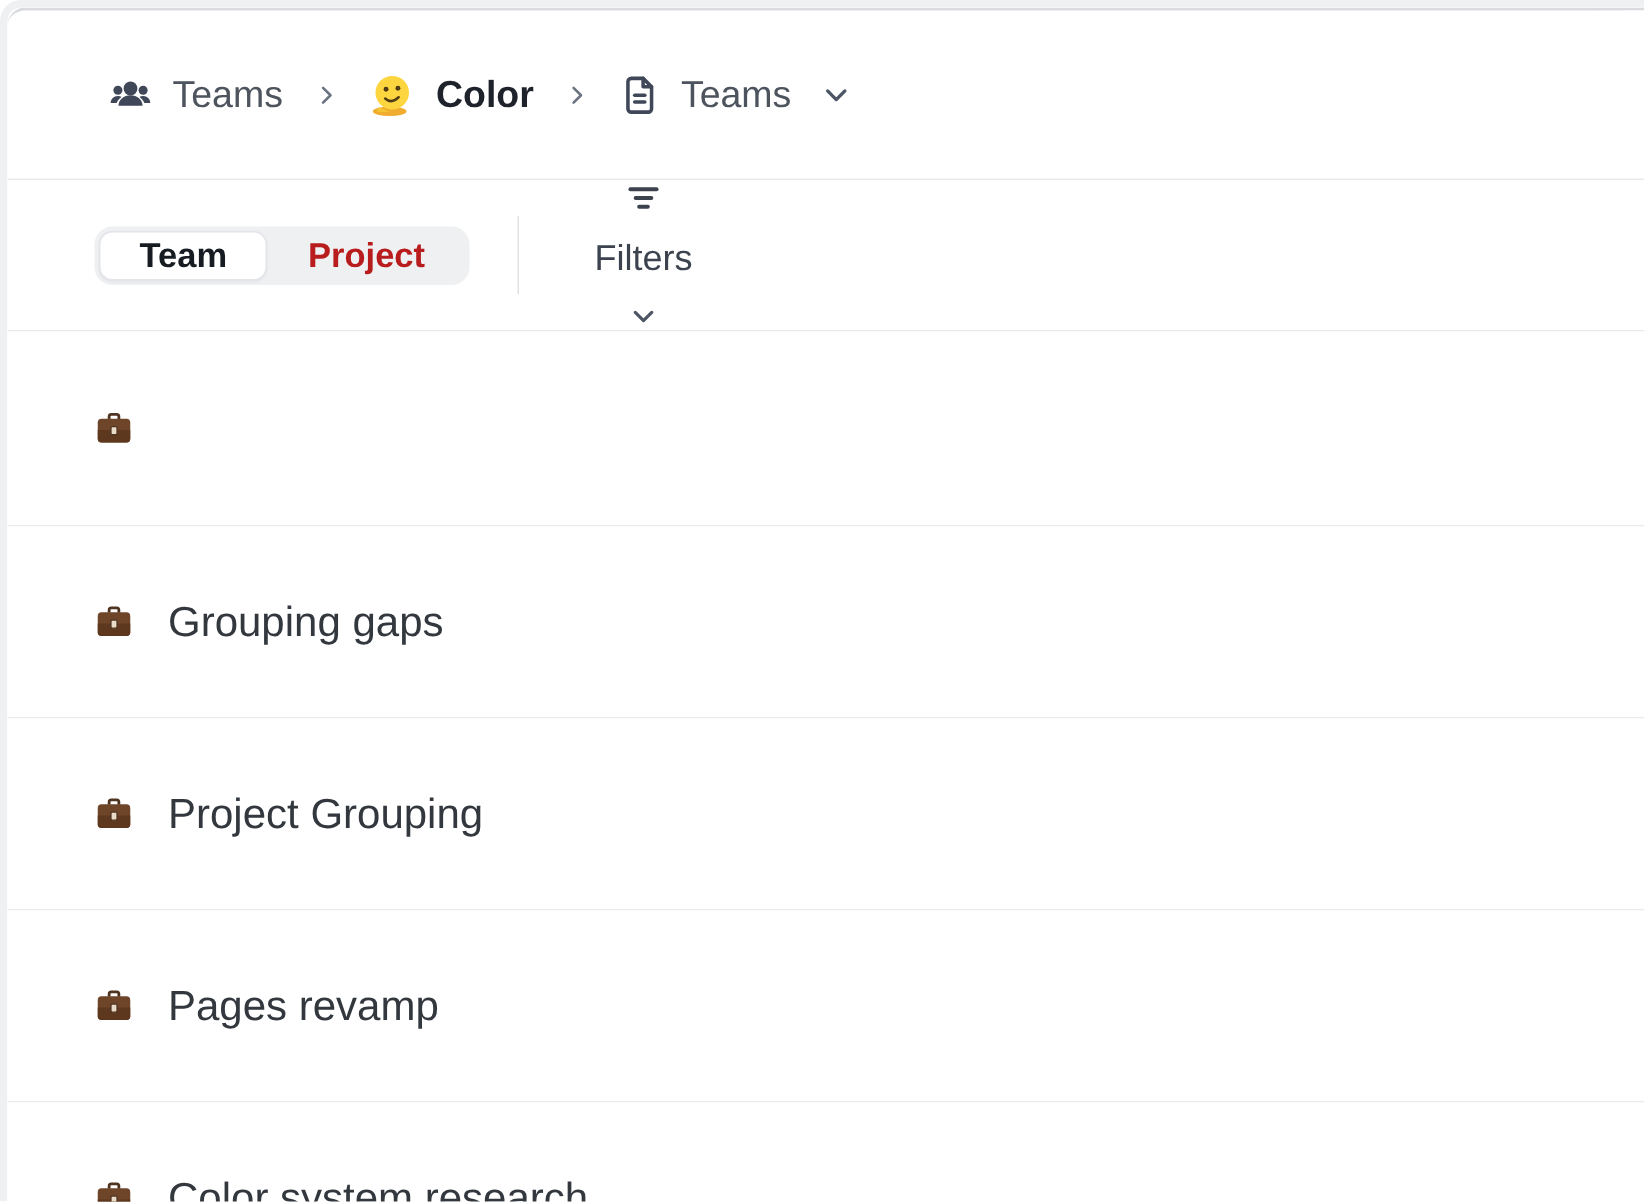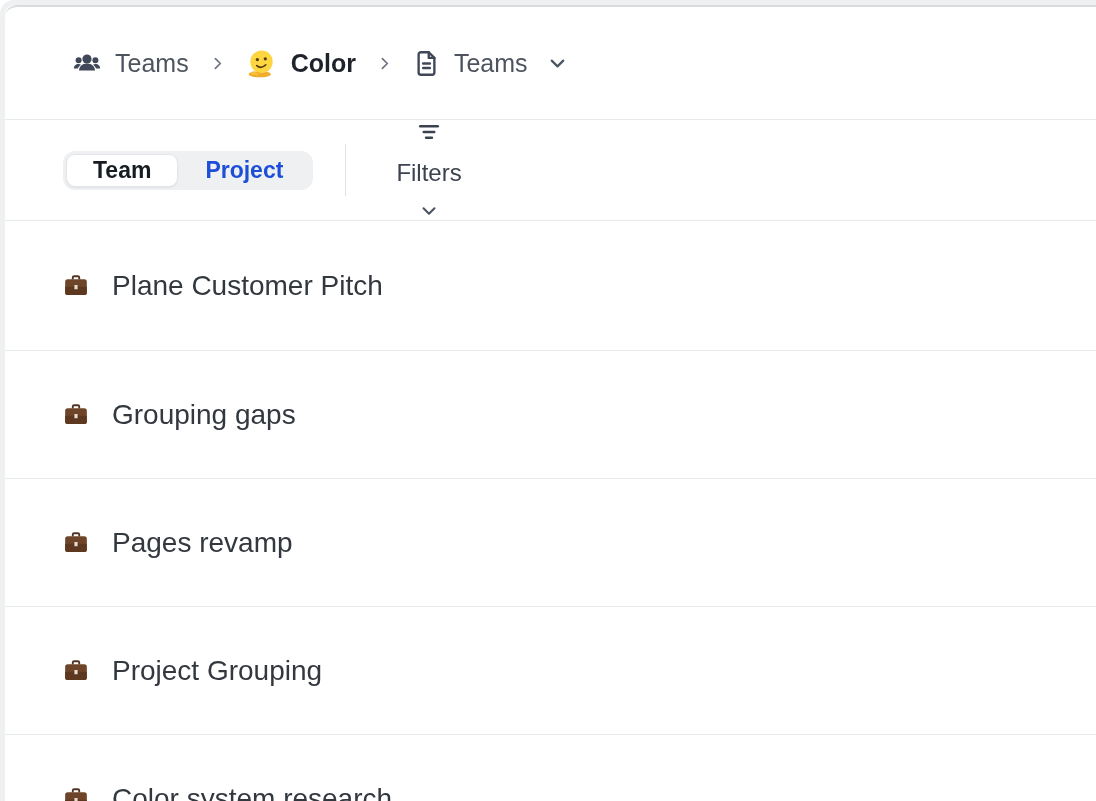--- a/index.html
+++ b/index.html
@@ -56,21 +56,21 @@
     background: #eef0f2;
     border-radius: 12px;
     padding: 3px;
     height: 39px;
   }
   .seg-tab {
     display: flex; align-items: center; justify-content: center;
     padding: 0 26px;
     font-size: 23px;
     border-radius: 9px;
-    color: #1d4ed8;
+    color: #b91c1c;
     font-weight: 600;
     cursor: pointer;
     border: 1px solid transparent;
     background: transparent;
   }
   .seg-tab.active {
     background: #ffffff;
     border: 1px solid #e3e5e9;
     box-shadow: 0 1px 2px rgba(16,24,40,.06);
     color: #171c23;
@@ -204,21 +204,20 @@
 
     <div class="page-row">
       <span class="icon">
         <svg width="26" height="26" viewBox="0 0 36 36">
           <path d="M13.5 9V6.5a2 2 0 0 1 2-2h5a2 2 0 0 1 2 2V9" fill="none" stroke="#4f3422" stroke-width="2.6"></path>
           <rect x="3" y="8.5" width="30" height="22" rx="3.5" fill="#6f4529"></rect>
           <path d="M3 19h30v8a3.5 3.5 0 0 1-3.5 3.5h-23A3.5 3.5 0 0 1 3 27z" fill="#5d381f"></path>
           <rect x="15.2" y="15.8" width="5.6" height="7.4" rx="1.2" fill="#e9dbc7" stroke="#4f3422" stroke-width="1.2"></rect>
         </svg>
       </span>
-      <span class="page-title">Plane Customer Pitch</span>
     </div>
 
     <div class="page-row">
       <span class="icon">
         <svg width="26" height="26" viewBox="0 0 36 36">
           <path d="M13.5 9V6.5a2 2 0 0 1 2-2h5a2 2 0 0 1 2 2V9" fill="none" stroke="#4f3422" stroke-width="2.6"></path>
           <rect x="3" y="8.5" width="30" height="22" rx="3.5" fill="#6f4529"></rect>
           <path d="M3 19h30v8a3.5 3.5 0 0 1-3.5 3.5h-23A3.5 3.5 0 0 1 3 27z" fill="#5d381f"></path>
           <rect x="15.2" y="15.8" width="5.6" height="7.4" rx="1.2" fill="#e9dbc7" stroke="#4f3422" stroke-width="1.2"></rect>
         </svg>
@@ -228,33 +227,33 @@
 
     <div class="page-row">
       <span class="icon">
         <svg width="26" height="26" viewBox="0 0 36 36">
           <path d="M13.5 9V6.5a2 2 0 0 1 2-2h5a2 2 0 0 1 2 2V9" fill="none" stroke="#4f3422" stroke-width="2.6"></path>
           <rect x="3" y="8.5" width="30" height="22" rx="3.5" fill="#6f4529"></rect>
           <path d="M3 19h30v8a3.5 3.5 0 0 1-3.5 3.5h-23A3.5 3.5 0 0 1 3 27z" fill="#5d381f"></path>
           <rect x="15.2" y="15.8" width="5.6" height="7.4" rx="1.2" fill="#e9dbc7" stroke="#4f3422" stroke-width="1.2"></rect>
         </svg>
       </span>
+      <span class="page-title">Project Grouping</span>
+    </div>
+
+    <div class="page-row">
+      <span class="icon">
+        <svg width="26" height="26" viewBox="0 0 36 36">
+          <path d="M13.5 9V6.5a2 2 0 0 1 2-2h5a2 2 0 0 1 2 2V9" fill="none" stroke="#4f3422" stroke-width="2.6"></path>
+          <rect x="3" y="8.5" width="30" height="22" rx="3.5" fill="#6f4529"></rect>
+          <path d="M3 19h30v8a3.5 3.5 0 0 1-3.5 3.5h-23A3.5 3.5 0 0 1 3 27z" fill="#5d381f"></path>
+          <rect x="15.2" y="15.8" width="5.6" height="7.4" rx="1.2" fill="#e9dbc7" stroke="#4f3422" stroke-width="1.2"></rect>
+        </svg>
+      </span>
       <span class="page-title">Pages revamp</span>
-    </div>
-
-    <div class="page-row">
-      <span class="icon">
-        <svg width="26" height="26" viewBox="0 0 36 36">
-          <path d="M13.5 9V6.5a2 2 0 0 1 2-2h5a2 2 0 0 1 2 2V9" fill="none" stroke="#4f3422" stroke-width="2.6"></path>
-          <rect x="3" y="8.5" width="30" height="22" rx="3.5" fill="#6f4529"></rect>
-          <path d="M3 19h30v8a3.5 3.5 0 0 1-3.5 3.5h-23A3.5 3.5 0 0 1 3 27z" fill="#5d381f"></path>
-          <rect x="15.2" y="15.8" width="5.6" height="7.4" rx="1.2" fill="#e9dbc7" stroke="#4f3422" stroke-width="1.2"></rect>
-        </svg>
-      </span>
-      <span class="page-title">Project Grouping</span>
     </div>
 
     <div class="page-row">
       <span class="icon">
         <svg width="26" height="26" viewBox="0 0 36 36">
           <path d="M13.5 9V6.5a2 2 0 0 1 2-2h5a2 2 0 0 1 2 2V9" fill="none" stroke="#4f3422" stroke-width="2.6"></path>
           <rect x="3" y="8.5" width="30" height="22" rx="3.5" fill="#6f4529"></rect>
           <path d="M3 19h30v8a3.5 3.5 0 0 1-3.5 3.5h-23A3.5 3.5 0 0 1 3 27z" fill="#5d381f"></path>
           <rect x="15.2" y="15.8" width="5.6" height="7.4" rx="1.2" fill="#e9dbc7" stroke="#4f3422" stroke-width="1.2"></rect>
         </svg>

